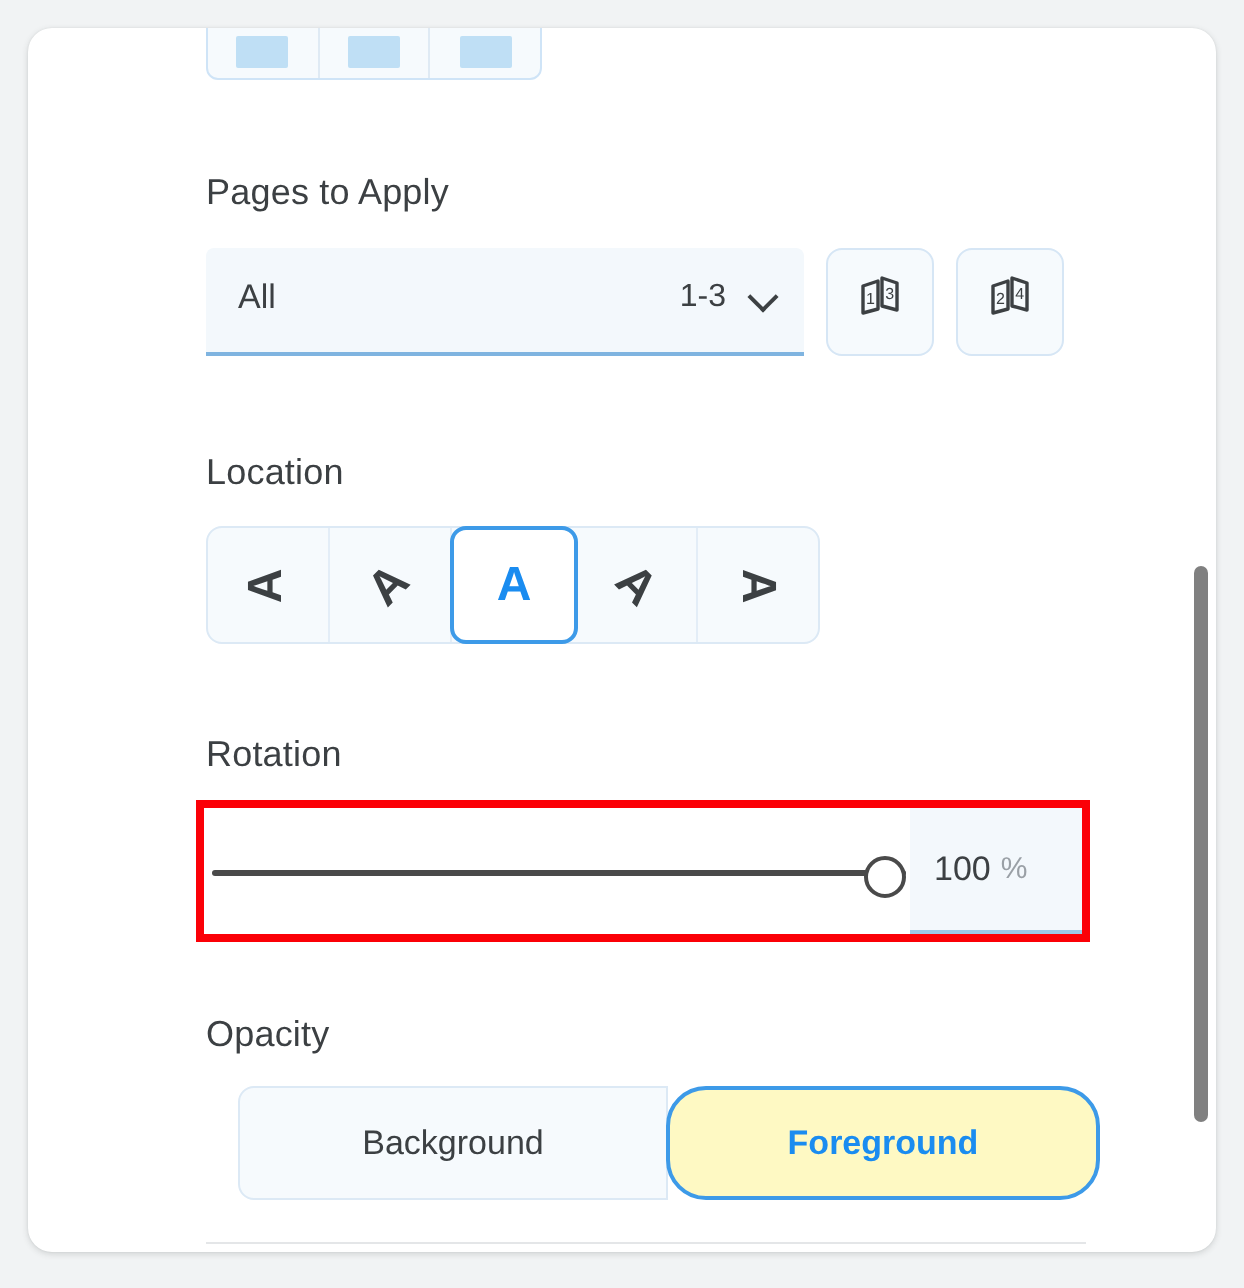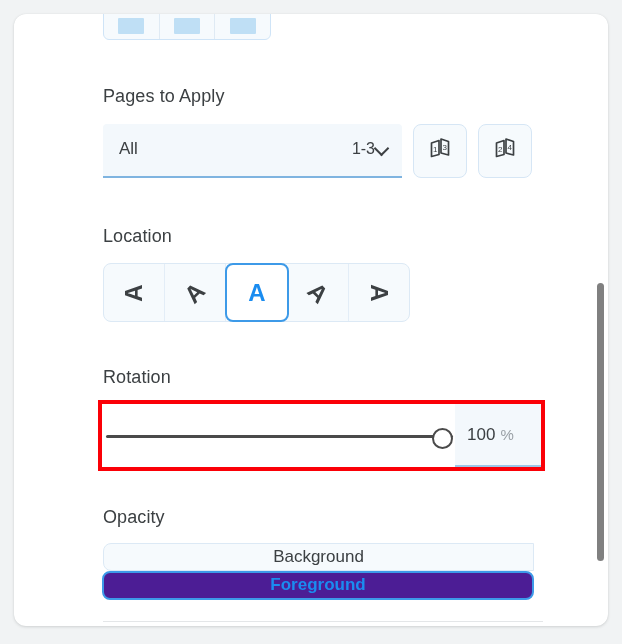--- a/index.html
+++ b/index.html
@@ -89,21 +89,21 @@
     cursor: pointer;
   }
   .select-value {
     flex: 1 1 auto;
     font-size: 17px;
     color: #3c4043;
   }
   .select-range {
     font-size: 16px;
     color: #3c4043;
-    margin-right: 0;
+    margin-right: 12px;
   }
   .chevron-down {
     width: 14px;
     height: 14px;
     position: relative;
     flex: 0 0 auto;
   }
   .chevron-down::before {
     content: "";
     position: absolute;
@@ -230,46 +230,45 @@
   }
   .pct-unit {
     font-size: 15px;
     color: #9aa0a6;
     margin-left: 5px;
   }
 
   
   .location-group {
     position: absolute;
-    left: 89px;
+    left: 105px;
     top: 529px;
     width: 431px;
     height: 57px;
     display: flex;
-    flex-direction: column;
   }
   .loc-btn {
     flex: 1 1 0;
     display: flex;
     align-items: center;
     justify-content: center;
     font-size: 17px;
     box-sizing: border-box;
     cursor: pointer;
   }
   .loc-btn.inactive {
     background: #f6fafd;
     border: 1px solid #dce9f5;
     border-radius: 8px 0 0 8px;
     color: #3c4043;
   }
   .loc-btn.active {
-    background: #4c1d95;
+    background: #fef9c3;
     border: 2px solid #3d9ae8;
-    border-radius: 8px;
+    border-radius: 20px;
     color: #1a8cf0;
     font-weight: bold;
     z-index: 2;
     margin-left: -1px;
   }
 
   
   .bottom-divider {
     position: absolute;
     left: 89px;

